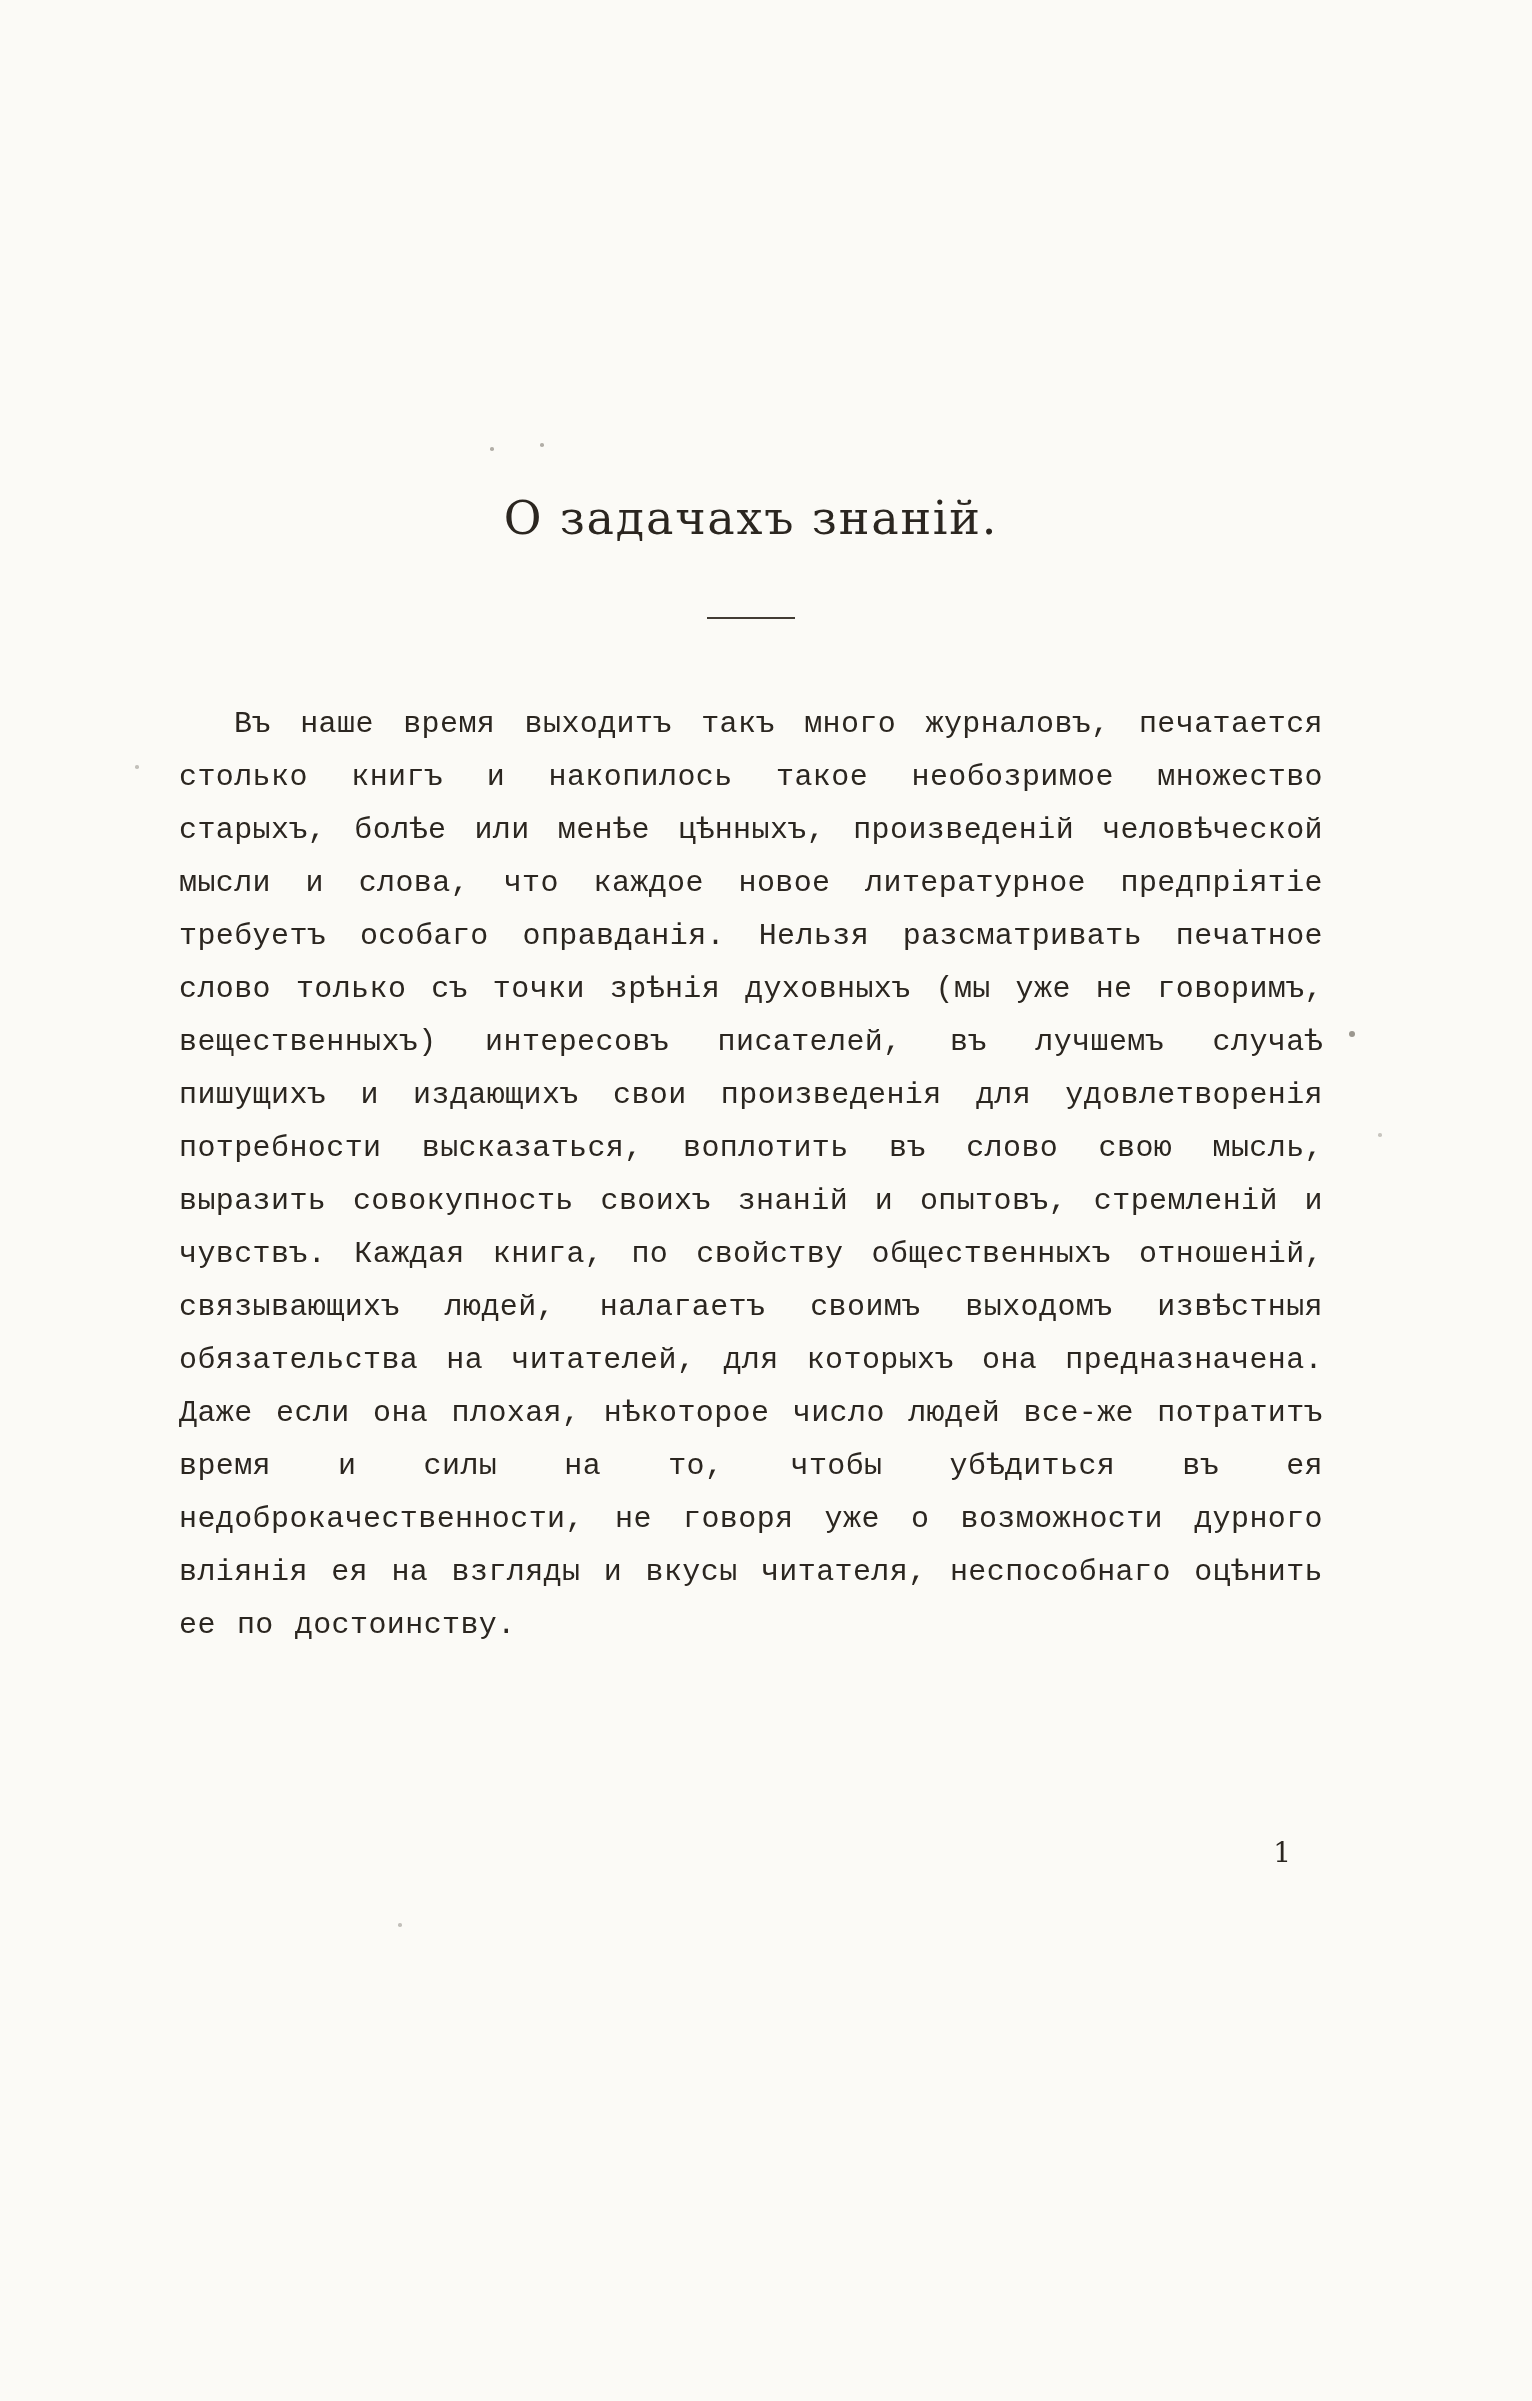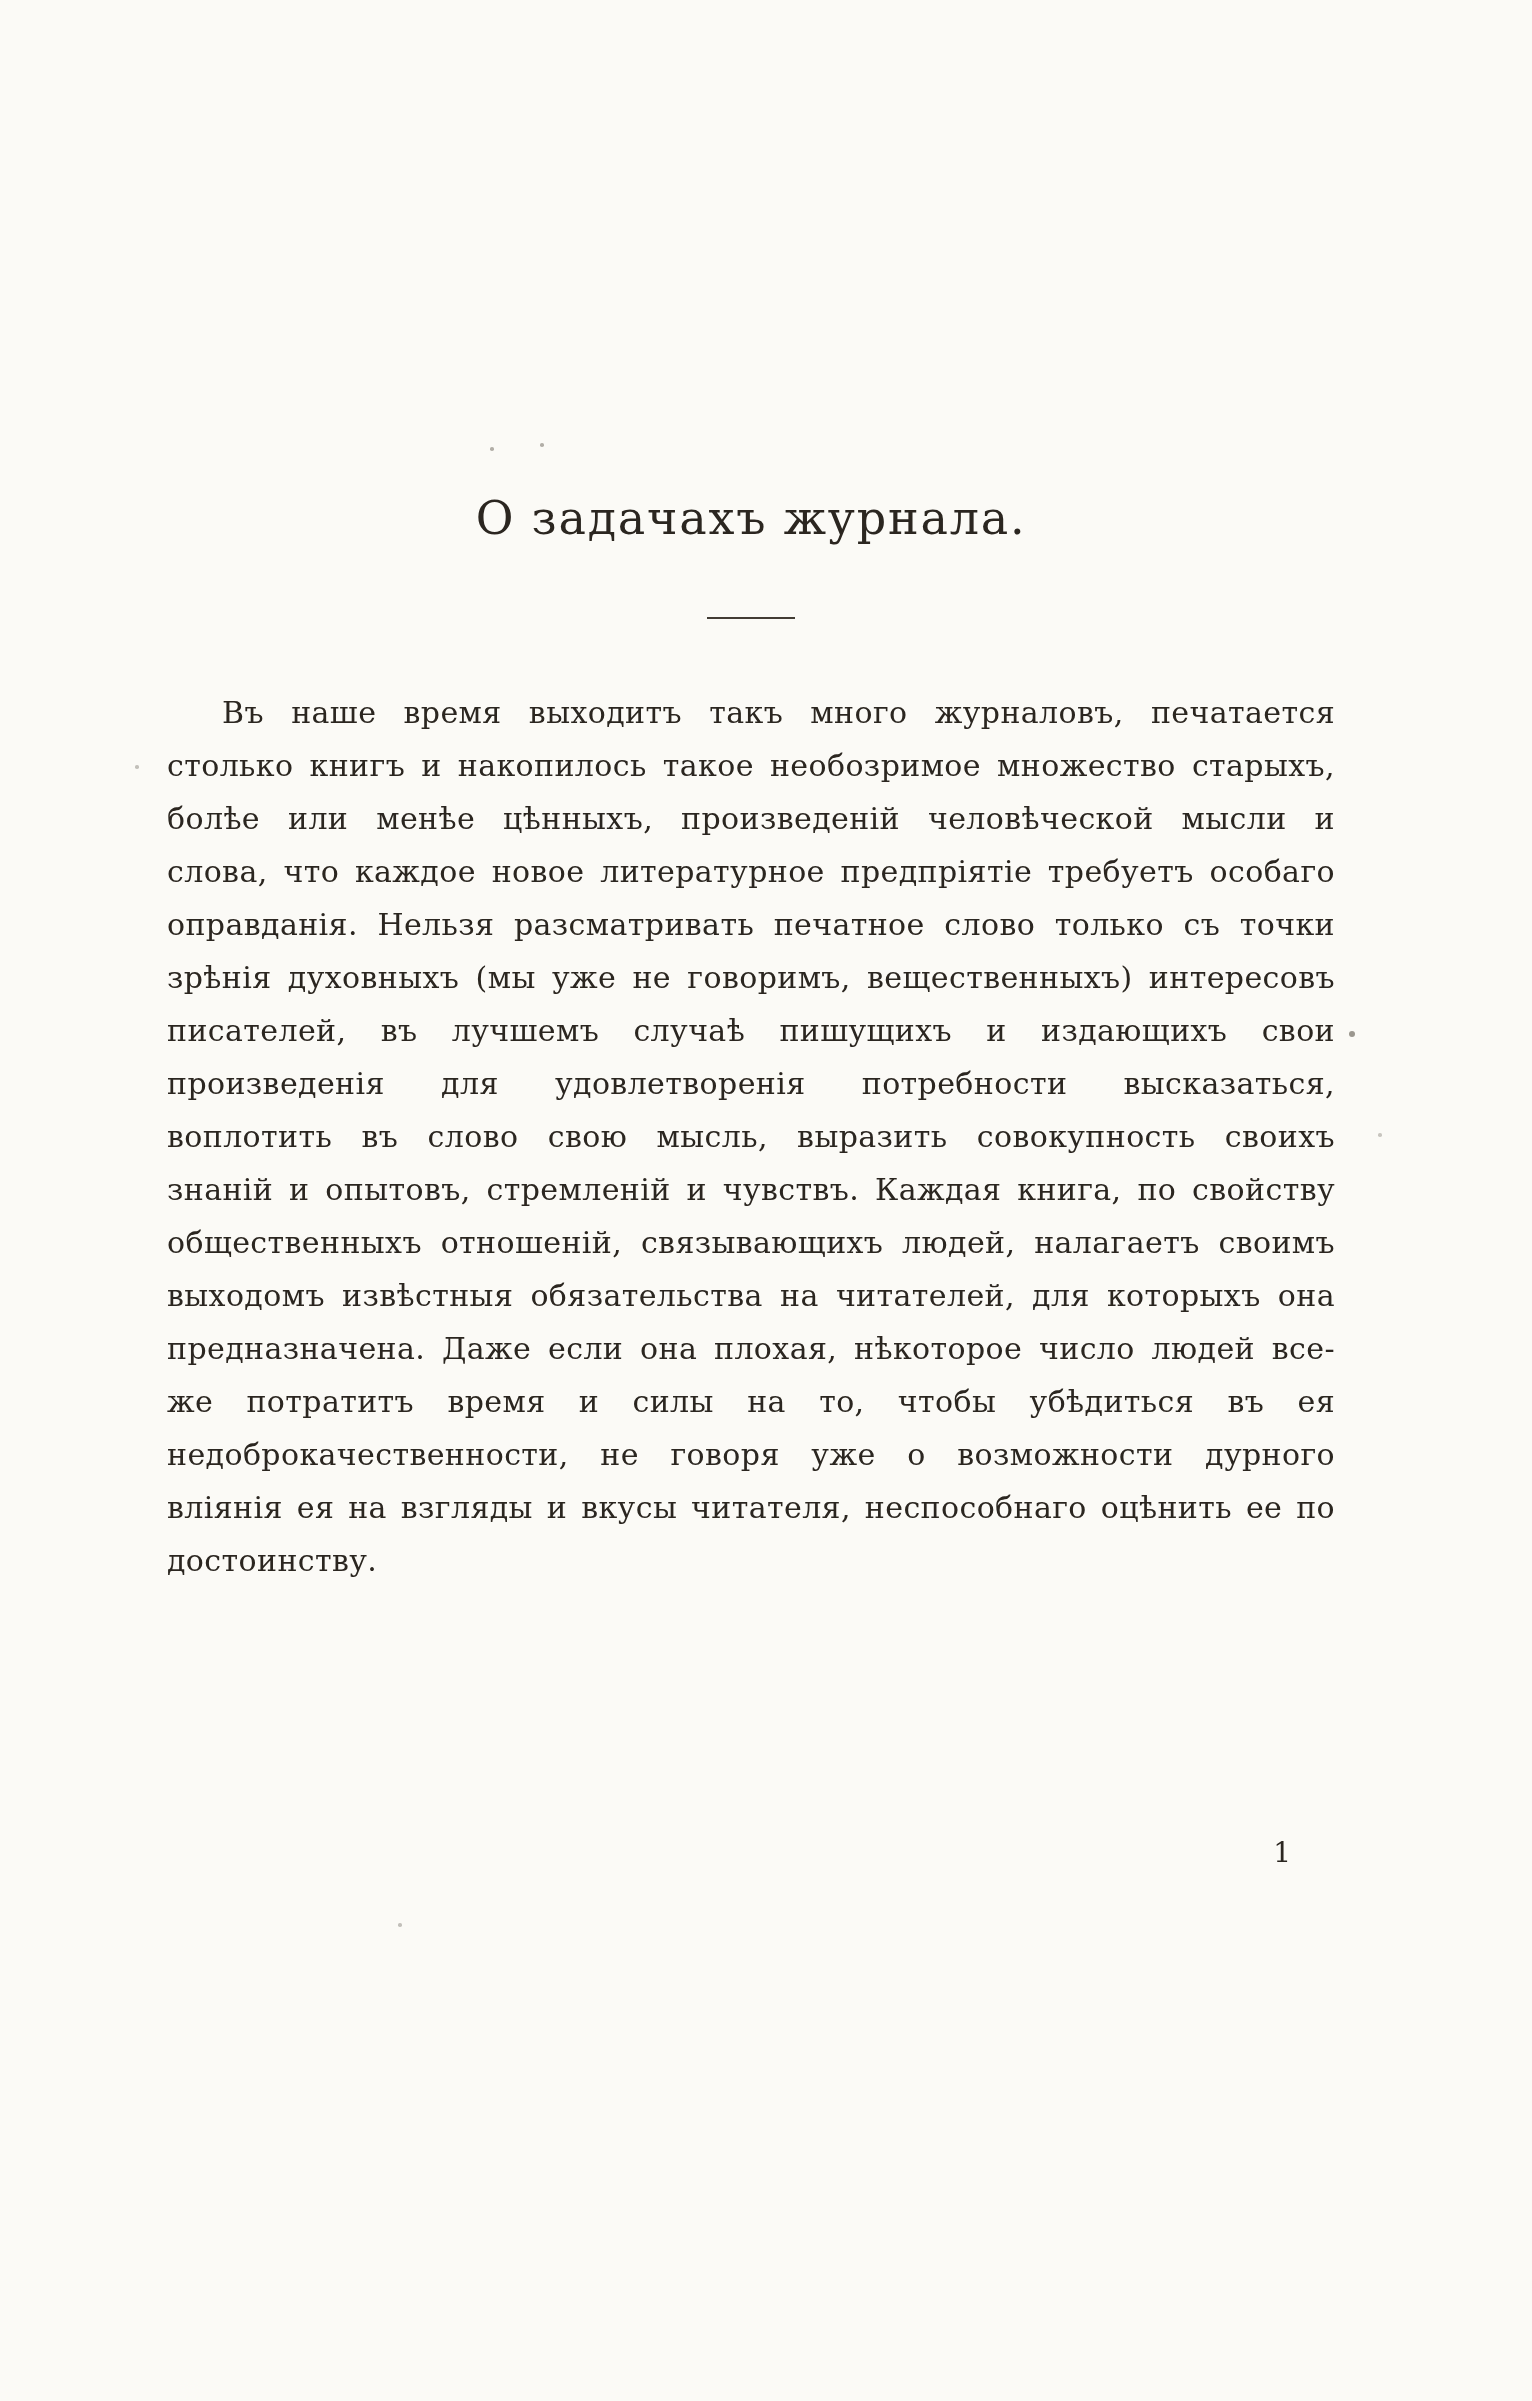--- a/index.html
+++ b/index.html
@@ -54,23 +54,24 @@
     position: absolute;
     top: 686px;
     left: 167px;
     width: 1168px;
     font-size: 30px;
     line-height: 53px;
     text-align: justify;
     letter-spacing: 0.4px;
   }
   .body-text p {
-    margin: 0;
+    margin: 12px;
     text-indent: 55px;
     word-spacing: 2.7px;
+    font-family: Liberation Mono, monospace;
   }
   .body-text p.continues {
     text-align-last: justify;
   }
   .page-number {
     position: absolute;
     top: 1836px;
     left: 167px;
     width: 1168px;
     text-align: right;
@@ -97,21 +98,21 @@
 
 <div class="page">
 
   <span class="speck s1"></span>
   <span class="speck s2"></span>
   <span class="speck s3"></span>
   <span class="speck s4"></span>
   <span class="speck s5"></span>
   <span class="speck s6"></span>
 
-  <h1 class="title">О задачахъ журнала.</h1>
+  <h1 class="title">О задачахъ знаній.</h1>
 
   <div class="rule-wrap">
     <div class="rule"></div>
   </div>
 
   <div class="body-text">
     <p>Въ наше время выходитъ такъ много журналовъ, печатается столько книгъ и накопилось такое необозримое множество старыхъ, болѣе или менѣе цѣнныхъ, произведеній человѣческой мысли и слова, что каждое новое литературное предпріятіе требуетъ особаго оправданія. Нельзя разсматривать печатное слово только съ точки зрѣнія духовныхъ (мы уже не говоримъ, вещественныхъ) интересовъ писателей, въ лучшемъ случаѣ пишущихъ и издающихъ свои произведенія для удовлетворенія потребности высказаться, воплотить въ слово свою мысль, выразить совокупность своихъ знаній и опытовъ, стремленій и чувствъ. Каждая книга, по свойству общественныхъ отношеній, связывающихъ людей, налагаетъ своимъ выходомъ извѣстныя обязательства на читателей, для которыхъ она предназначена. Даже если она плохая, нѣкоторое число людей все-же потратитъ время и силы на то, чтобы убѣдиться въ ея недоброкачественности, не говоря уже о возможности дурного вліянія ея на взгляды и вкусы читателя, неспособнаго оцѣнить ее по достоинству.</p>
   </div>
 
   <div class="page-number">1</div>

